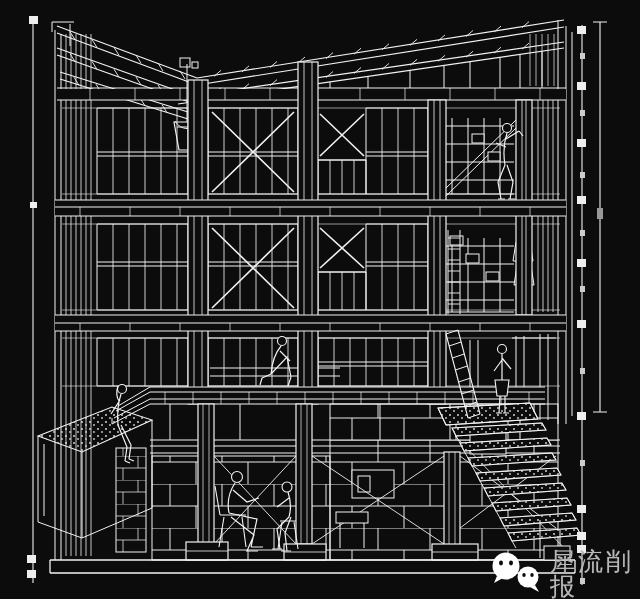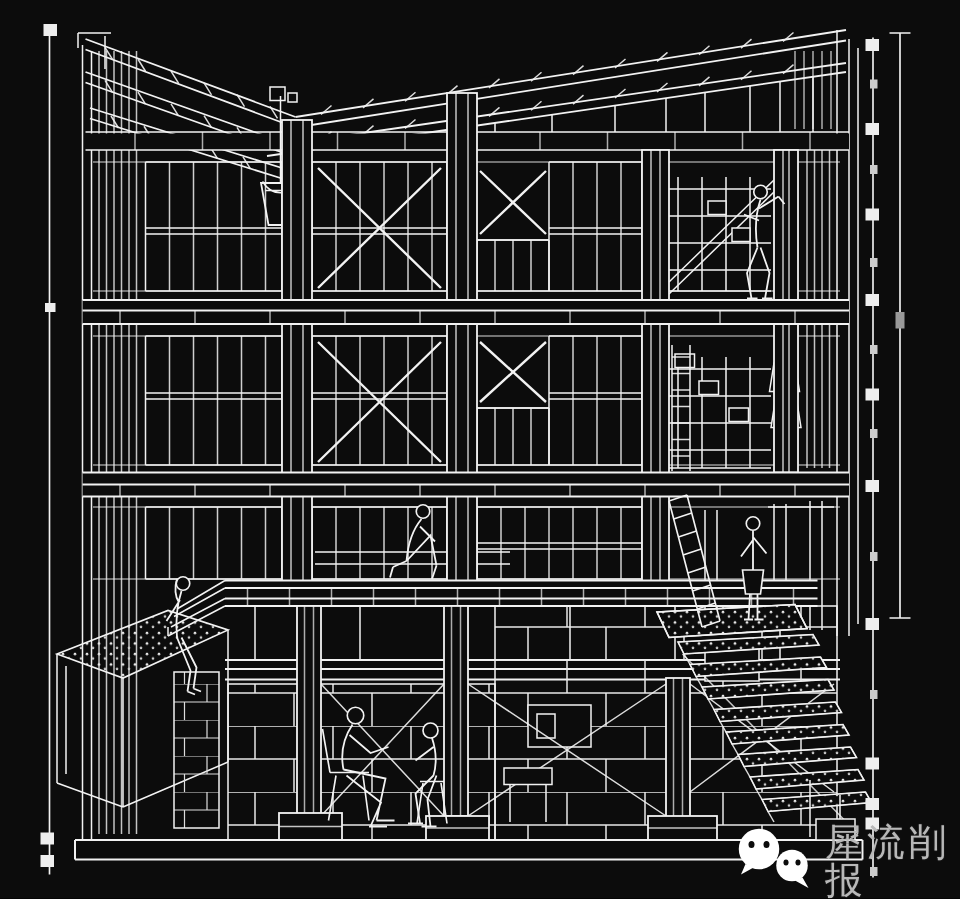--- a/index.html
+++ b/index.html
@@ -1,20 +1,20 @@
 <!DOCTYPE html>
 <html style="--bg: #0c0c0c; --line: #f2f2f2; --wm: #b8b8b8;"><head>
 <meta charset="utf-8">
 <style>
   :root{ --bg:#0c0c0c; --line:#f2f2f2; --wm:#b8b8b8; }
   html,body{margin:0;padding:0;background:#000;}
   #stage{position:relative;width:640px;height:599px;background:var(--bg);overflow:hidden;
          font-family:"Liberation Sans", sans-serif;}
   #dwg{position:absolute;left:0;top:0;width:640px;height:599px;display:block;}
-  .watermark{position:absolute;left:484px;top:549px;display:flex;align-items:center;gap:4px;}
+  .watermark{position:absolute;left:484px;top:549px;display:flex;gap:4px;}
   .wm-text{color:var(--wm);font-size:25px;letter-spacing:3px;line-height:1;
            font-family:"Liberation Sans", sans-serif; text-shadow:0 0 1px rgba(255,255,255,.25);}
 </style>
 </head>
 <body>
 
 <div id="stage">
   <svg id="dwg" viewBox="0 0 640 599">
     <defs>
       <pattern id="brick" width="52" height="44" patternUnits="userSpaceOnUse">

